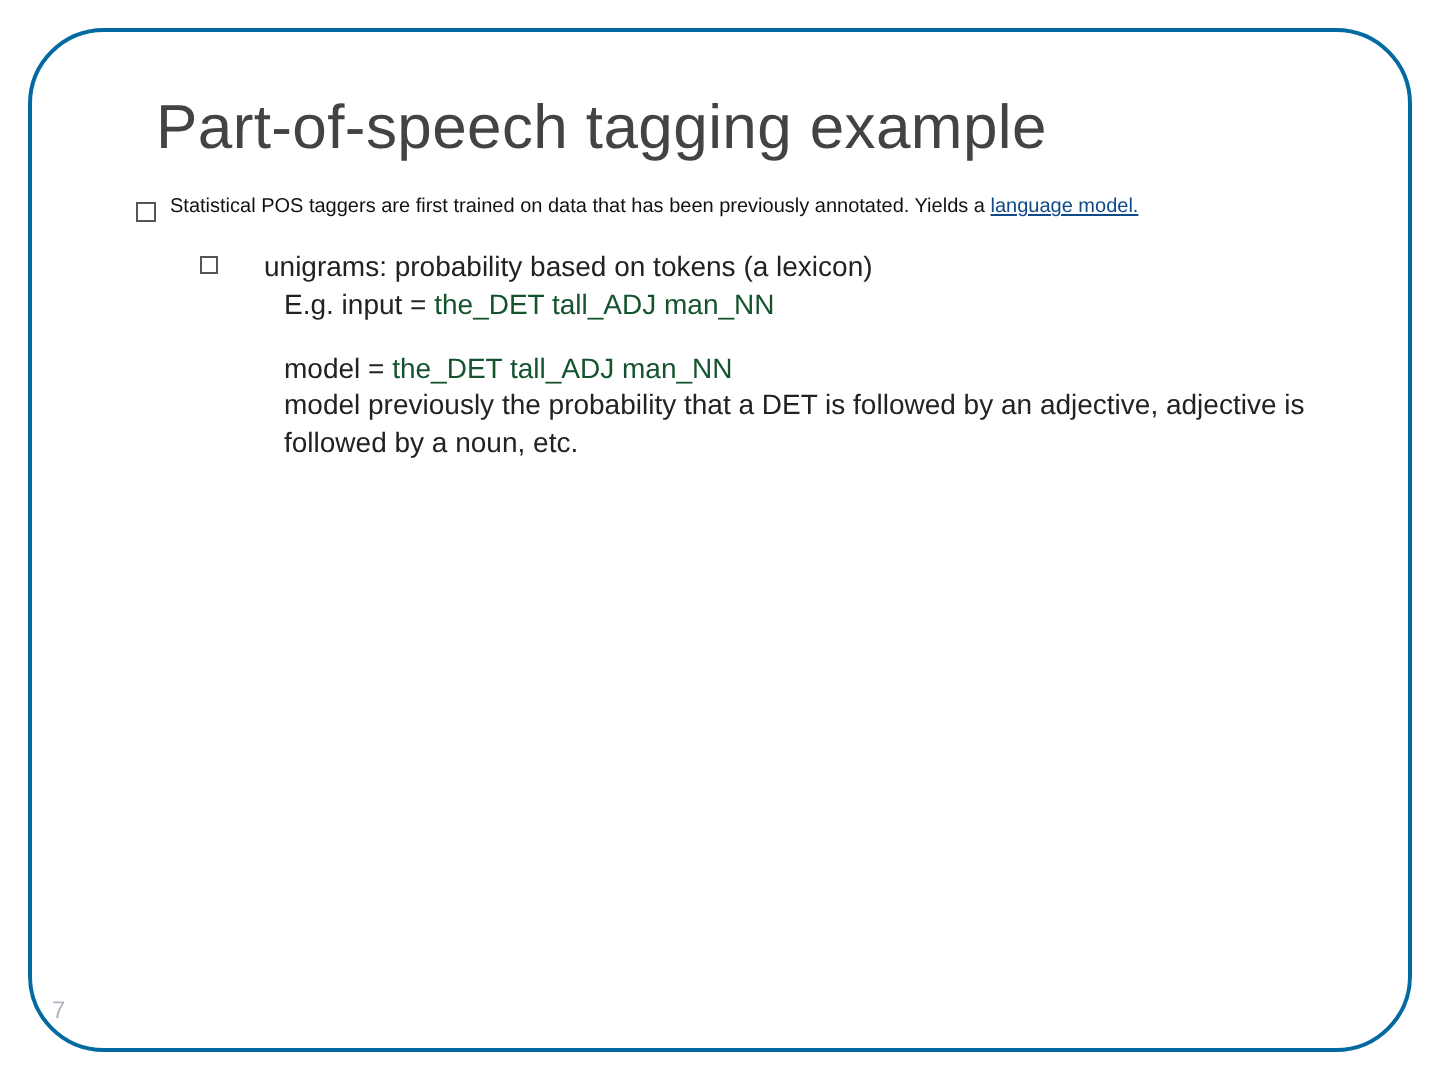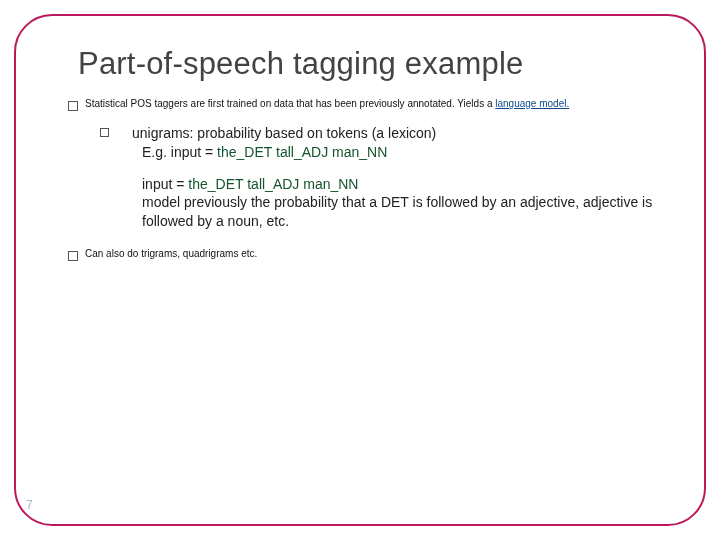--- a/index.html
+++ b/index.html
@@ -4,21 +4,21 @@
 <style>
   * { box-sizing: border-box; margin: 0; padding: 0; }
   html, body { width: 720px; height: 540px; font-family: Arial, Helvetica, sans-serif; background: #fff; }
   .slide {
     width: 720px; height: 540px;
     position: relative;
   }
   .frame {
     position: absolute;
     top: 14px; left: 14px; right: 14px; bottom: 14px;
-    border: 2px solid #be185d;
+    border: 2px solid #0369a1;
     border-radius: 38px;
     padding: 30px 40px 30px 52px;
   }
   .title {
     font-size: 31px;
     font-weight: 400;
     color: #434343;
     margin-bottom: 16px;
     margin-left: 10px;
     letter-spacing: 0.2px;
@@ -88,25 +88,21 @@
         <span class="sq"></span>
         <span class="bt">unigrams: probability based on tokens (a lexicon)</span>
       </div>
       <div class="sub-line">
         <span>E.g. input = </span><span class="color1">the_DET tall_ADJ man_NN</span>
       </div>
     </div>
 
     <div class="sub-block">
       <div class="sub-line">
-        <span>input = </span><span class="color1">the_DET tall_ADJ man_NN</span>
+        <span>model = </span><span class="color1">the_DET tall_ADJ man_NN</span>
       </div>
       <div class="sub-line">model previously the probability that a DET is followed by an adjective, adjective is followed by a noun, etc.</div>
     </div>
 
-    <div class="bullet-a" style="margin-top:18px;">
-      <span class="sq"></span>
-      <span class="bt">Can also do trigrams, quadrigrams etc.</span>
-    </div>
 
   </div>
   <div class="page-num">7</div>
 </div>
 
 </body></html>

